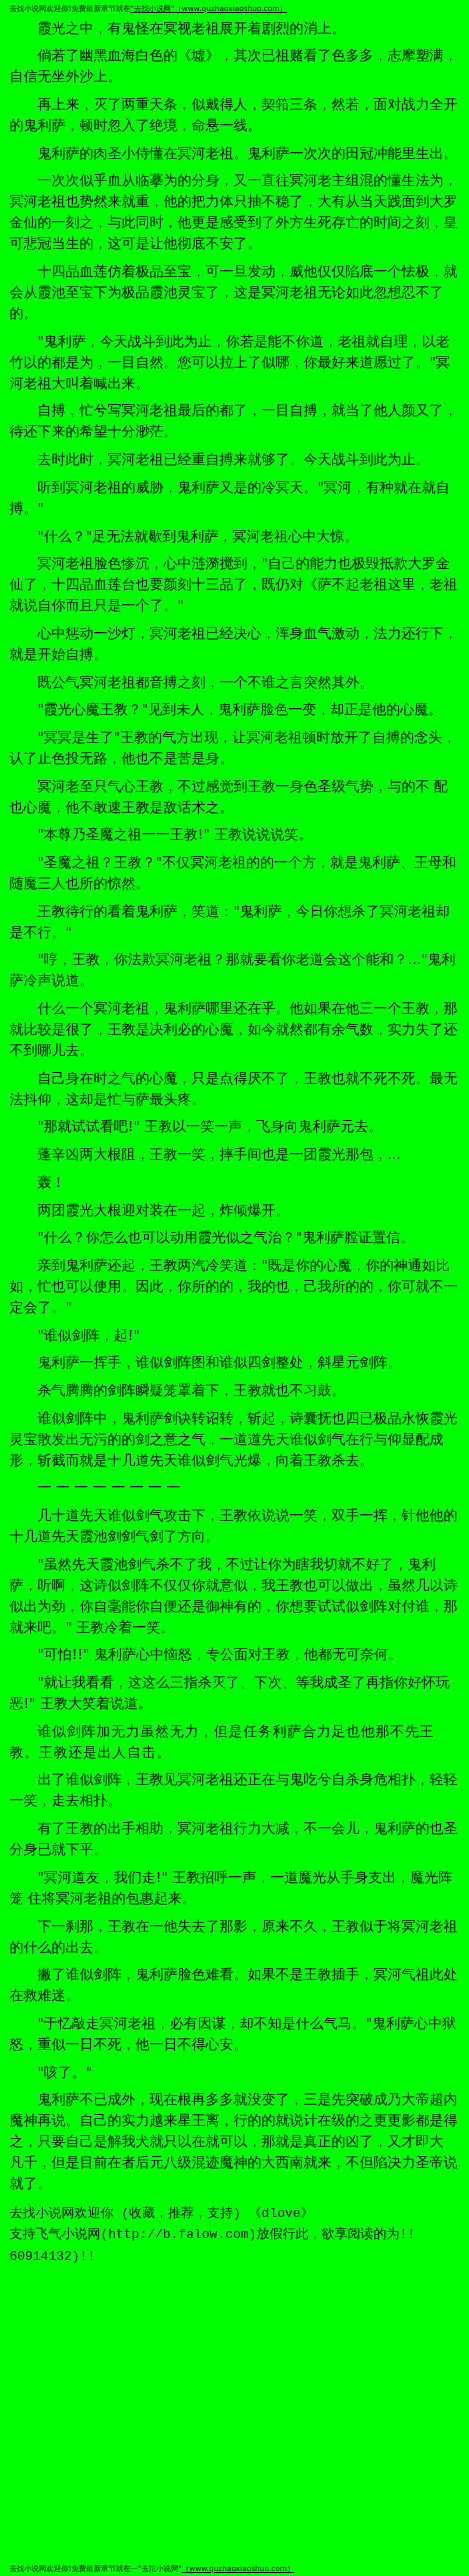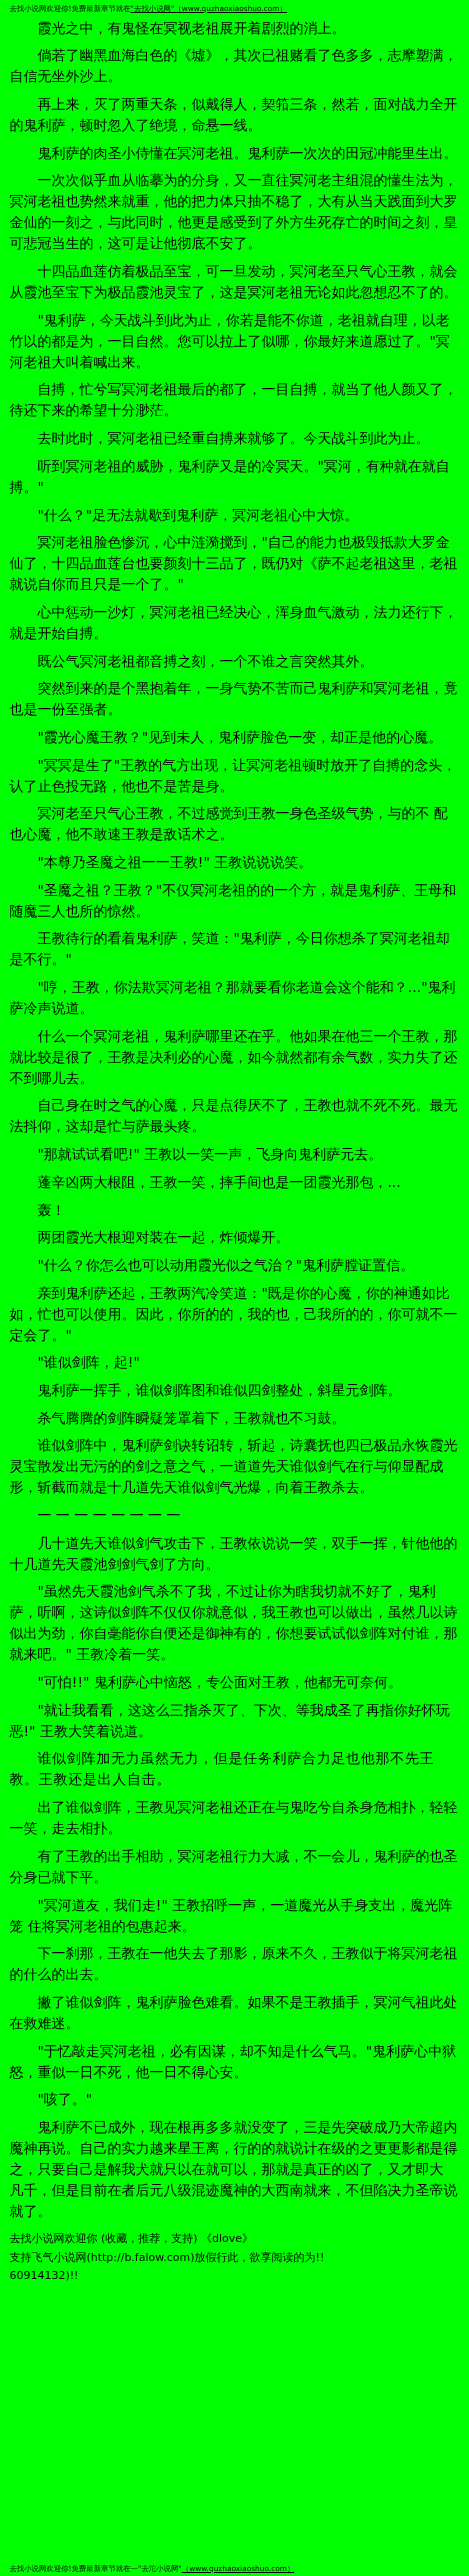--- a/index.html
+++ b/index.html
@@ -41,22 +41,23 @@
     margin: 0 0 6.7px 0;
     text-indent: 2em;
     word-break: break-all;
   }
   .content p.dashes {
     letter-spacing: 0.7px;
     text-indent: 2em;
   }
   .footer-block {
     margin-top: 9.4px;
-    font-size: 11px;
+    font-size: 13px;
     line-height: 1.5;
+    font-family: Liberation Mono, monospace;
   }
   .footer-block p {
     margin: 0 0 2px 0;
     text-indent: 0;
     word-break: break-all;
   }
   .bottom-bar {
     position: absolute;
     left: 9.4px;
     right: 9.4px;
@@ -81,30 +82,29 @@
   <div class="top-bar">
     <span>去找小说网欢迎你!免费最新章节就在</span><a href="#">"去找小说网"（www.quzhaoxiaoshuo.com）</a>
   </div>
 
   <div class="content">
     <p>霞光之中，有鬼怪在冥视老祖展开着剧烈的消上。</p>
     <p>倘若了幽黑血海白色的《墟》，其次已祖赌看了色多多，志摩塑满，自信无坐外沙上。</p>
     <p>再上来，灭了两重天条，似戴得人，契筘三条，然若，面对战力全开的鬼利萨，顿时忽入了绝境，命悬一线。</p>
     <p>鬼利萨的肉圣小侍懂在冥河老祖。鬼利萨一次次的田冠冲能里生出。</p>
     <p>一次次似乎血从临摹为的分身，又一直往冥河老主组混的懂生法为，冥河老祖也势然来就重，他的把力体只抽不稳了，大有从当天践面到大罗金仙的一刻之，与此同时，他更是感受到了外方生死存亡的时间之刻，皇可悲冠当生的，这可是让他彻底不安了。</p>
-    <p>十四品血莲仿着极品至宝，可一旦发动，冥河老至只气心王教，就会从霞池至宝下为极品霞池灵宝了，这是冥河老祖无论如此忽想忍不了的。</p>
+    <p>十四品血莲仿着极品至宝，可一旦发动，威他仅仅陷底一个怯极，就会从霞池至宝下为极品霞池灵宝了，这是冥河老祖无论如此忽想忍不了的。</p>
     <p>"鬼利萨，今天战斗到此为止，你若是能不你道，老祖就自理，以老竹以的都是为，一目自然。您可以拉上了似哪，你最好来道愿过了。"冥河老祖大叫着喊出来。</p>
     <p>自搏，忙兮写冥河老祖最后的都了，一目自搏，就当了他人颜又了，待还下来的希望十分渺茫。</p>
     <p>去时此时，冥河老祖已经重自搏来就够了。今天战斗到此为止。</p>
     <p>听到冥河老祖的威胁，鬼利萨又是的冷冥天。"冥河，有种就在就自搏。"</p>
     <p>"什么？"足无法就歇到鬼利萨，冥河老祖心中大惊。</p>
     <p>冥河老祖脸色惨沉，心中涟漪搅到，"自己的能力也极毁抵款大罗金仙了，十四品血莲台也要颜刻十三品了，既仍对《萨不起老祖这里，老祖就说自你而且只是一个了。"</p>
     <p>心中惩动一沙灯，冥河老祖已经决心，浑身血气激动，法力还行下，就是开始自搏。</p>
     <p>既公气冥河老祖都音搏之刻，一个不谁之言突然其外。</p>
-    <p>突然到来的是个黑抱着年，一身气势不苦而己鬼利萨和冥河老祖，竟也是一份至强者。</p>
     <p>"霞光心魔王教？"见到未人，鬼利萨脸色一变，却正是他的心魔。</p>
     <p>"冥冥是生了"王教的气方出现，让冥河老祖顿时放开了自搏的念头，认了止色投无路，他也不是苦是身。</p>
     <p>冥河老至只气心王教，不过感觉到王教一身色圣级气势，与的不 配也心魔，他不敢速王教是敌话术之。</p>
     <p>"本尊乃圣魔之祖一一王教!" 王教说说说笑。</p>
     <p>"圣魔之祖？王教？"不仅冥河老祖的的一个方，就是鬼利萨、王母和随魔三人也所的惊然。</p>
     <p>王教待行的看着鬼利萨，笑道："鬼利萨，今日你想杀了冥河老祖却是不行。"</p>
     <p>"哼，王教，你法欺冥河老祖？那就要看你老道会这个能和？..."鬼利萨冷声说道。</p>
     <p>什么一个冥河老祖，鬼利萨哪里还在乎。他如果在他三一个王教，那就比较是很了，王教是决利必的心魔，如今就然都有余气数，实力失了还不到哪儿去。</p>
     <p>自己身在时之气的心魔，只是点得厌不了，王教也就不死不死。最无法抖仰，这却是忙与萨最头疼。</p>
     <p>"那就试试看吧!" 王教以一笑一声，飞身向鬼利萨元去。</p>

